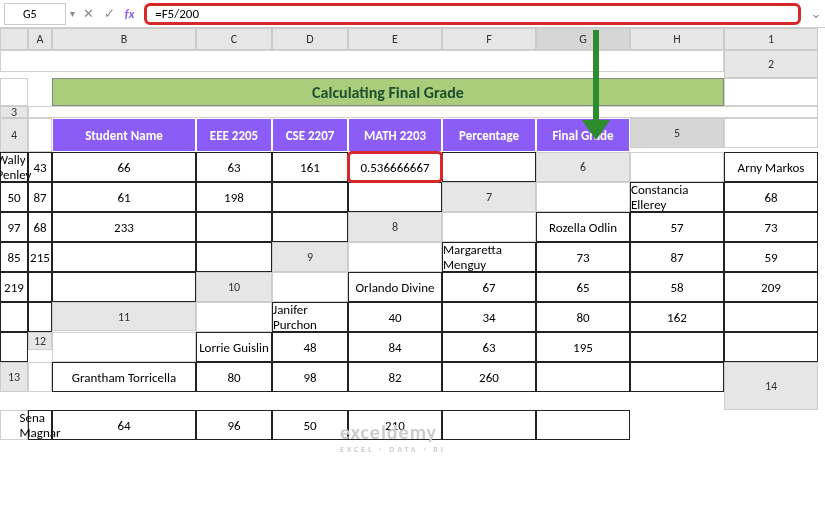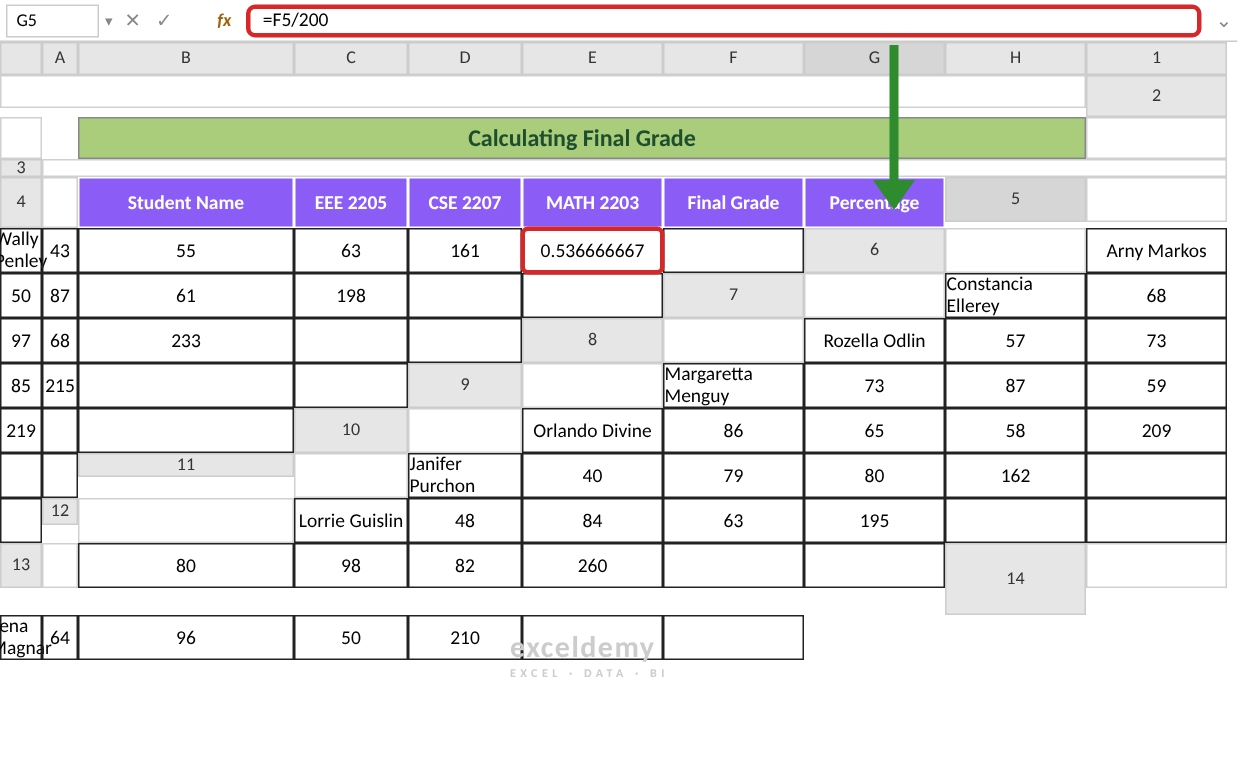--- a/index.html
+++ b/index.html
@@ -1,22 +1,22 @@
 <!DOCTYPE html>
 <html><head>
 <meta charset="utf-8">
 <style>
 * { box-sizing: border-box; margin: 0; padding: 0; }
 body { font-family: Calibri, Arial, sans-serif; font-size: 13px; background: #fff; width: 825px; height: 509px; overflow: hidden; position: relative; }
 
 
 .fbar { display: flex; align-items: center; height: 28px; border-bottom: 1px solid #ccc; background: #fff; }
-.namebox { width: 62px; height: 22px; border: 1px solid #ccc; margin: 0 4px; padding: 2px 6px; font-size: 12px; display: flex; align-items: center; }
+.namebox { width: 62px; height: 22px; border: 1px solid #ccc; margin: 0 4px; padding: 2px 18px; font-size: 12px; display: flex; align-items: center; }
 .fbtns { display: flex; align-items: center; gap: 10px; padding: 0 8px; color: #888; }
-.fx { font-style: italic; font-weight: bold; color: #a16207; font-size: 12px; margin-left: 20px; }
+.fx { font-style: italic; font-weight: bold; color: #8b5cf6; font-size: 12px; }
 .finput { flex: 1; height: 22px; border: 3px solid #d62828; border-radius: 6px; margin: 0 6px 0 2px; padding: 1px 8px; font-size: 13px; display: flex; align-items: center; }
 .expand { width: 18px; text-align: center; color: #888; cursor: pointer; }
 
 
 .grid { display: grid; grid-template-columns: 28px 24px 144px 76px 76px 94px 94px 94px 94px 94px; }
 .colhdr, .rowhdr { background: #e6e6e6; border: 1px solid #ccc; display: flex; align-items: center; justify-content: center; font-size: 12px; color: #333; height: 22px; }
 .rowhdr.row-h { height: 28px; }
 .corner { background: #e6e6e6; border: 1px solid #ccc; height: 22px; }
 .cell { border: 1px solid #d0d0d0; display: flex; align-items: center; justify-content: center; height: 28px; background: #fff; }
 
@@ -81,28 +81,28 @@
 
   <div class="rowhdr" style="height:12px">3</div>
   <div style="grid-column: span 9; height:12px; border:1px solid #d0d0d0;"></div>
 
   <div class="rowhdr" style="height:34px">4</div>
   <div class="blank" style="height:34px"></div>
   <div class="th">Student Name</div>
   <div class="th">EEE 2205</div>
   <div class="th">CSE 2207</div>
   <div class="th">MATH 2203</div>
+  <div class="th">Percentage</div>
   <div class="th">Final Grade</div>
-  <div class="th">Percentage</div>
 
   <div class="rowhdr active" style="height:30px">5</div>
   <div class="blank" style="height:30px"></div>
   <div class="td name">Wally Penley</div>
   <div class="td">43</div>
-  <div class="td">55</div>
+  <div class="td">66</div>
   <div class="td">63</div>
   <div class="td">161</div>
   <div class="td selcell">0.536666667</div>
   <div class="td"></div>
 
   <div class="rowhdr" style="height:30px">6</div>
   <div class="blank" style="height:30px"></div>
   <div class="td name">Arny Markos</div>
   <div class="td">50</div>
   <div class="td">87</div>
@@ -137,49 +137,50 @@
   <div class="td">73</div>
   <div class="td">87</div>
   <div class="td">59</div>
   <div class="td">219</div>
   <div class="td"></div>
   <div class="td"></div>
 
   <div class="rowhdr" style="height:30px">10</div>
   <div class="blank" style="height:30px"></div>
   <div class="td name">Orlando Divine</div>
-  <div class="td">86</div>
+  <div class="td">67</div>
   <div class="td">65</div>
   <div class="td">58</div>
   <div class="td">209</div>
   <div class="td"></div>
   <div class="td"></div>
 
-  <div class="rowhdr" style="height:16px">11</div>
+  <div class="rowhdr" style="height:29px">11</div>
   <div class="blank" style="height:30px"></div>
   <div class="td name">Janifer Purchon</div>
   <div class="td">40</div>
-  <div class="td">79</div>
+  <div class="td">34</div>
   <div class="td">80</div>
   <div class="td">162</div>
   <div class="td"></div>
   <div class="td"></div>
 
   <div class="rowhdr" style="height:18px">12</div>
   <div class="blank" style="height:30px"></div>
   <div class="td name">Lorrie Guislin</div>
   <div class="td">48</div>
   <div class="td">84</div>
   <div class="td">63</div>
   <div class="td">195</div>
   <div class="td"></div>
   <div class="td"></div>
 
   <div class="rowhdr" style="height:30px">13</div>
   <div class="blank" style="height:30px"></div>
+  <div class="td name">Grantham Torricella</div>
   <div class="td">80</div>
   <div class="td">98</div>
   <div class="td">82</div>
   <div class="td">260</div>
   <div class="td"></div>
   <div class="td"></div>
 
   <div class="rowhdr" style="height:48px">14</div>
   <div class="blank" style="height:30px"></div>
   <div class="td name">Sena Magnar</div>

